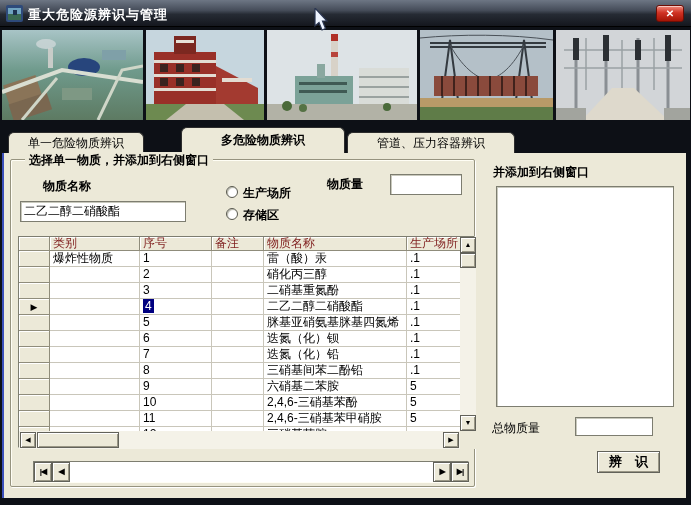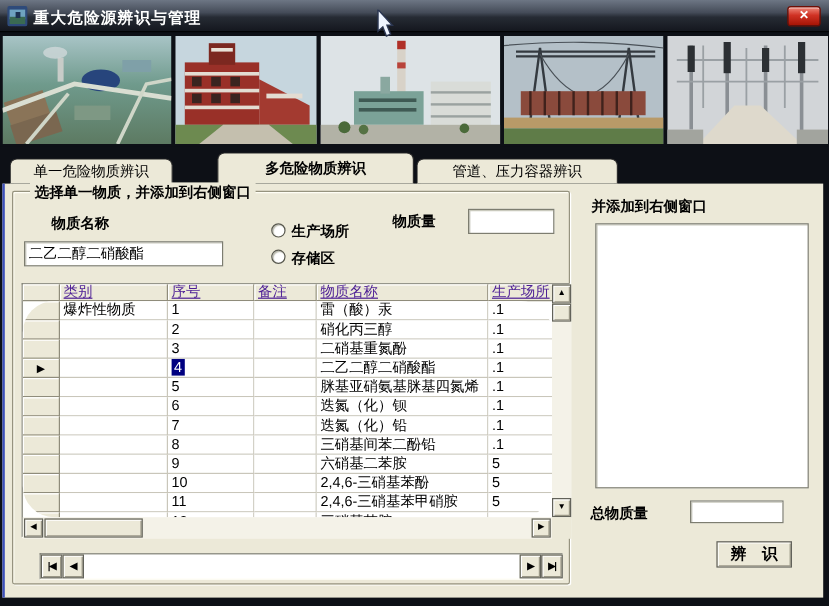--- a/index.html
+++ b/index.html
@@ -51,22 +51,22 @@
   .btn { position:absolute; background:#ece9d8; border:1px solid #62625a;
     box-shadow:inset 1px 1px 0 #fff, inset -1px -1px 0 #9a9786; font-size:13px; font-weight:bold;
     color:#000; text-align:center; cursor:pointer; font-family:"Liberation Sans", sans-serif; }
 
   
   #grid { position:absolute; left:7px; top:76px; width:457px; height:212px;
     border:1px solid; border-color:#7d7d70 #fffef5 #fffef5 #7d7d70; background:#fff; }
   .ghead { display:flex; height:14px; }
   .hcell { background:#ece9d8; border-right:1px solid #8f8c7b; border-bottom:1px solid #8f8c7b;
     box-shadow:inset 1px 1px 0 #fff; font-size:12px; line-height:13px; padding-left:3px;
-    overflow:hidden; white-space:nowrap; color:#4c1d95;text-decoration:underline; }
-  #grid-body { position:absolute; left:0; top:14px; width:441px; height:180px; overflow:hidden; background:#fff;border-radius:26px; }
+    overflow:hidden; white-space:nowrap; color:#7f1d1d; }
+  #grid-body { position:absolute; left:0; top:14px; width:441px; height:180px; overflow:hidden; background:#fff; }
   .grow { display:flex; height:16px; }
   .gcell { border-right:1px solid #c9c6ba; border-bottom:1px solid #c9c6ba; font-size:12px;
     line-height:15px; padding-left:3px; overflow:hidden; white-space:nowrap; background:#fff; color:#000; }
   .c0 { width:31px; background:#ece9d8; box-shadow:inset 1px 1px 0 #fff; border-right:1px solid #8f8c7b;
         border-bottom:1px solid #8f8c7b; text-align:center; padding-left:0; }
   .c1 { width:90px; } .c2 { width:72px; } .c3 { width:52px; } .c4 { width:143px; }
   .c5 { width:53px; border-right:none; }
   .cur { font-size:9px; line-height:15px; }
   .selcell { background:#000080; color:#fff; padding:0 2px; }
 
@@ -87,21 +87,21 @@
     border:1px solid; border-color:#7d7d70 #fffef5 #fffef5 #7d7d70; background:#fff; }
   .navbtn { position:absolute; top:0; width:18px; height:20px; background:#ece9d8;
     border:1px solid #62625a; box-shadow:inset 1px 1px 0 #fff, inset -1px -1px 0 #9a9786;
     font-size:8px; font-weight:bold; color:#000; text-align:center; line-height:18px; cursor:pointer;
     letter-spacing:-1px; }
 
   
   #list-label { position:absolute; left:489px; top:11px; font-size:12px; font-weight:bold; }
   #selected-list { position:absolute; left:492px; top:33px; width:178px; height:221px; background:#fff;
     border:1px solid #7d7d70; box-shadow:inset 1px 1px 0 #c9c9bd; }
-  #total-label { position:absolute; left:488px; top:267px; font-size:12px; font-weight:bold; }
+  #total-label { position:absolute; left:488px; top:267px; font-size:12px; font-weight:normal; }
   #total-input { left:571px; top:264px; width:78px; height:19px; }
   #identify-btn { left:593px; top:298px; width:63px; height:22px; line-height:20px; }
 
   #name-label { left:32px; top:18px; }
   #name-input { left:9px; top:41px; width:166px; height:21px; }
   #radio-prod { left:215px; top:26px; }
   #radio-prod-label { left:232px; top:25px; }
   #radio-store { left:215px; top:48px; }
   #radio-store-label { left:232px; top:47px; }
   #qty-label { left:316px; top:16px; }

